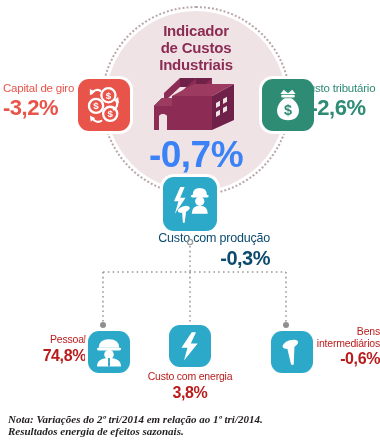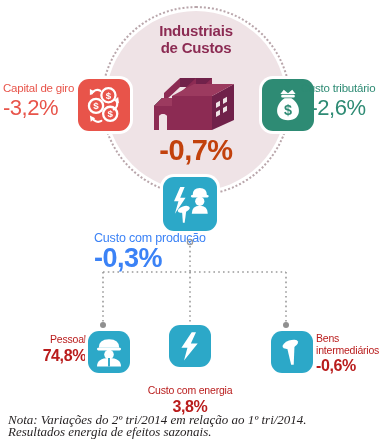--- a/index.html
+++ b/index.html
@@ -48,22 +48,22 @@
     font-size: 15px;
     line-height: 17px;
     font-weight: 600;
     letter-spacing: -0.2px;
   }
   #main-value {
     left: 118px;
     top: 134px;
     width: 156px;
     text-align: center;
-    color: #c2410c;
-    font-size: 29px;
+    color: #3b82f6;
+    font-size: 37px;
     font-weight: 700;
     letter-spacing: -0.5px;
   }
 
   
   #factory-icon {
     left: 150px;
     top: 72px;
     width: 92px;
     height: 62px;
@@ -90,50 +90,50 @@
 
   
   .side-label { width: 78px; }
   .side-label .cap {
     font-size: 11.5px;
     line-height: 13px;
     letter-spacing: -0.2px;
   }
   .side-label .val {
     font-size: 22px;
-    font-weight: 400;
+    font-weight: 700;
     line-height: 25px;
     letter-spacing: -0.5px;
   }
   #label-capital {
     left: 3px; top: 82px;
     text-align: left;
     color: #e8544a;
   }
   #label-tributo {
     left: 299px; top: 82px;
     text-align: center;
     color: #2e8b74;
   }
 
   
   #label-producao {
-    left: 94px;
+    left: 110px;
     top: 231px;
     width: 160px;
-    text-align: left;
-    color: #3b82f6;
+    text-align: right;
+    color: #0c4a6e;
   }
   #label-producao .cap {
     font-size: 12.5px;
     line-height: 14px;
     letter-spacing: -0.2px;
   }
   #label-producao .val {
-    font-size: 27px;
+    font-size: 20px;
     font-weight: 700;
     line-height: 26px;
     letter-spacing: -0.5px;
   }
 
   
   .leaf-label { color: #b91c1c; }
   .leaf-label .cap {
     font-size: 10.5px;
     line-height: 11.5px;
@@ -144,59 +144,60 @@
     font-weight: 700;
     line-height: 19px;
     letter-spacing: -0.4px;
   }
   #label-pessoal {
     left: 38px; top: 334px;
     width: 48px; text-align: right;
   }
   #label-energia {
     left: 140px; top: 371px;
-    width: 100px; text-align: center; margin-top: 14px;
+    width: 100px; text-align: center;
   }
   #label-bens {
-    left: 316px; top: 333px;
-    width: 64px; text-align: left;
+    left: 316px; top: 326px;
+    width: 64px; text-align: right;
   }
 
   
   #connector-tree {
     left: 0px;
     top: 236px;
     width: 380px;
     height: 100px;
   }
 
   
   #footnote {
     left: 8px;
     top: 414px;
     width: 300px;
     color: #231f20;
-    font-size: 13px;
+    font-size: 11px;
     line-height: 11.5px;
     font-style: italic;
-    font-weight: 400;
+    font-weight: 700;
     font-family: "Liberation Serif", serif;
   }
 </style>
 </head>
 <body>
 
 <div id="infographic">
 
   <div class="abs" id="center-disc"></div>
   <div class="abs" id="center-ring"></div>
 
   <div class="abs" id="main-title">
+    <div>Indicador</div>
+    <div>de Custos</div>
     <div>Industriais</div>
-    <div>de Custos</div>
   </div>
 
   <div class="abs" id="factory-icon">
     <svg viewBox="0 0 92 62" width="92" height="62" aria-hidden="true">
 
       <path d="M14 30 L14 21 L30 6 L30 15 Z" fill="#8c2b53"></path>
       <path d="M30 15 L30 6 L46 6 L46 15 Z" fill="#70214a"></path>
       <path d="M30 30 L30 21 L46 6 L46 15 Z" fill="#8c2b53"></path>
       <path d="M46 15 L46 6 L62 6 L62 15 Z" fill="#70214a"></path>
       <path d="M46 30 L46 21 L62 6 L62 15 Z" fill="#8c2b53"></path>

